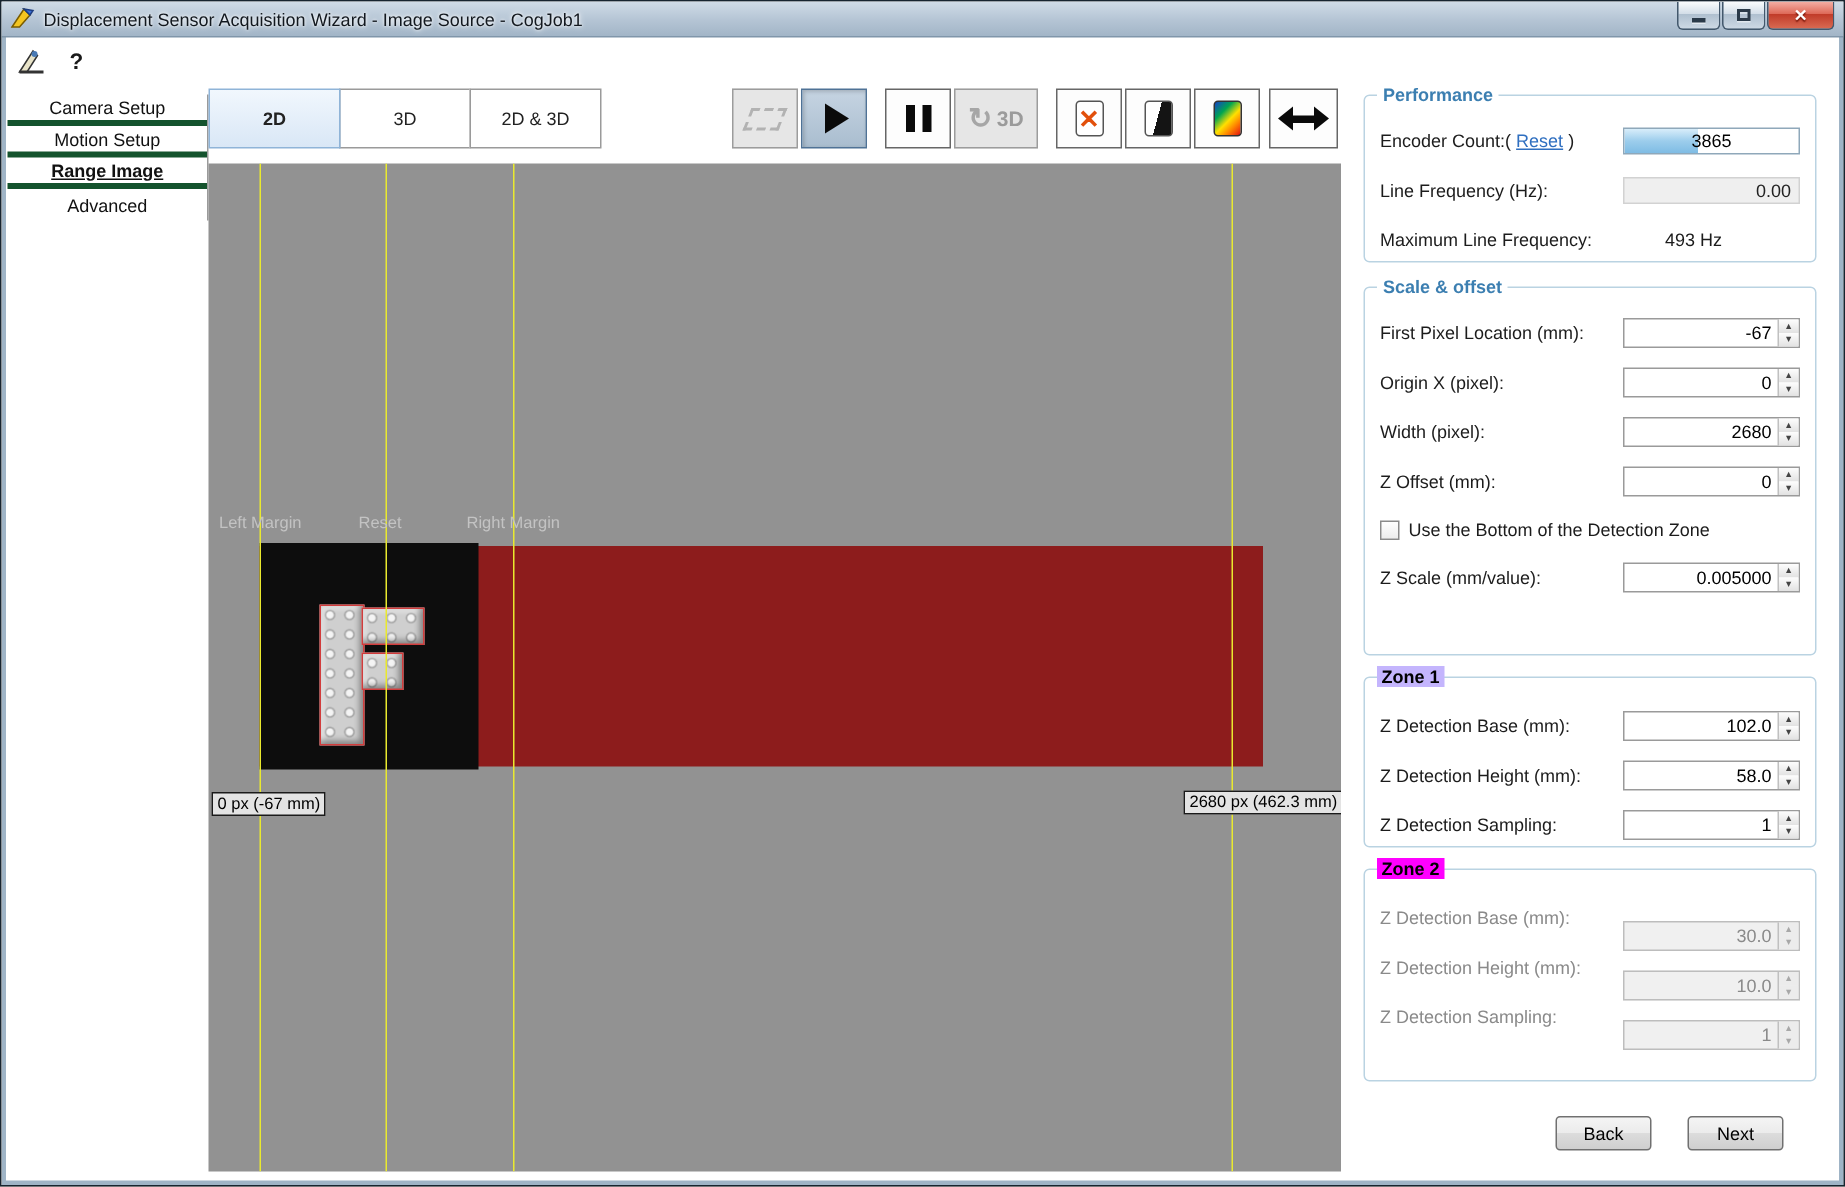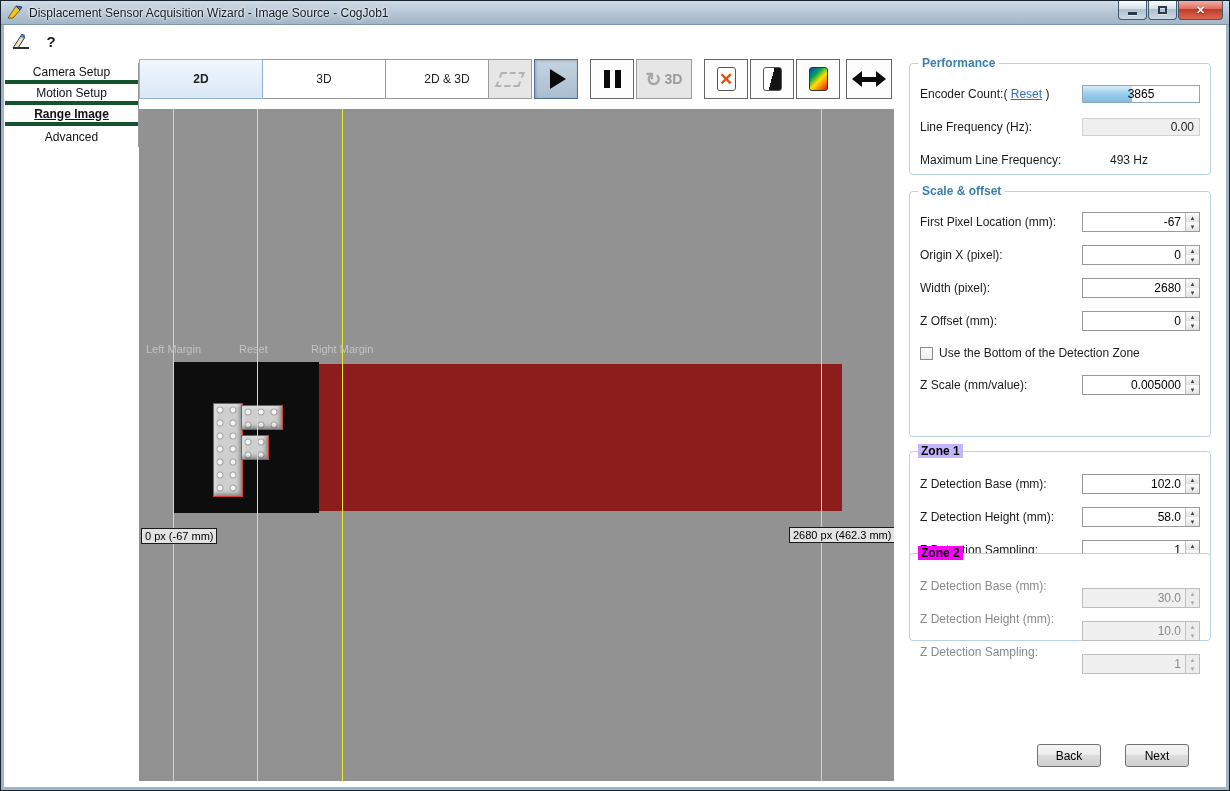--- a/index.html
+++ b/index.html
@@ -38,21 +38,21 @@
   .sidebar { position:absolute; top:62px; left:4px; width:134px; border-right:1px solid #9a9a9a; }
   .nav-item {
     height:21px; display:flex; align-items:center; justify-content:center;
     font-size:12px; color:#111; border-bottom:4px solid #14532d; cursor:default;
   }
   .nav-item:last-child { border-bottom:none; }
   .nav-item.selected { font-weight:bold; text-decoration:underline; }
   
   .tabs-row { position:absolute; left:138px; top:58px; display:flex; }
   .tab {
-    width:124px; height:40px; border:1px solid #9a9a9a; margin-left:-1px;
+    width:88px; height:40px; border:1px solid #9a9a9a; margin-left:-1px;
     display:flex; align-items:center; justify-content:center; font-size:12px; background:#fff; color:#222; cursor:default;
   }
   .tab:first-child { margin-left:0; }
   .tab.selected { background:linear-gradient(#f1f7fd, #d9e7f6); border-color:#8fb4d8; font-weight:bold; z-index:2; }
   
   .img-toolbar { position:absolute; left:487px; top:58px; display:flex; align-items:flex-start; }
   .tool-btn {
     width:44px; height:40px; border:1px solid #666; background:#fdfdfd;
     display:flex; align-items:center; justify-content:center; gap:3px; cursor:default;
   }
@@ -339,21 +339,21 @@
       <div class="spin-field">
         <input value="1" style="">
         <div class="spinner">
             <div class="spin-up"></div>
             <div class="spin-down"></div>
           </div>
       </div>
     </div>
   </div>
 
-  <div class="group" style="top:552px; height:88px;">
+  <div class="group" style="top:578px; height:142px;">
     <div class="group-title zone" style="background:#ff00ff;">Zone 2</div>
     <div class="pad"></div>
     <div class="row" style="margin-top:4px;">
       <span class="field-label dim">Z Detection Base (mm):</span>
       <div class="spin-field disabled">
         <input disabled="" value="30.0" style="">
         <div class="spinner">
             <div class="spin-up"></div>
             <div class="spin-down"></div>
           </div>

